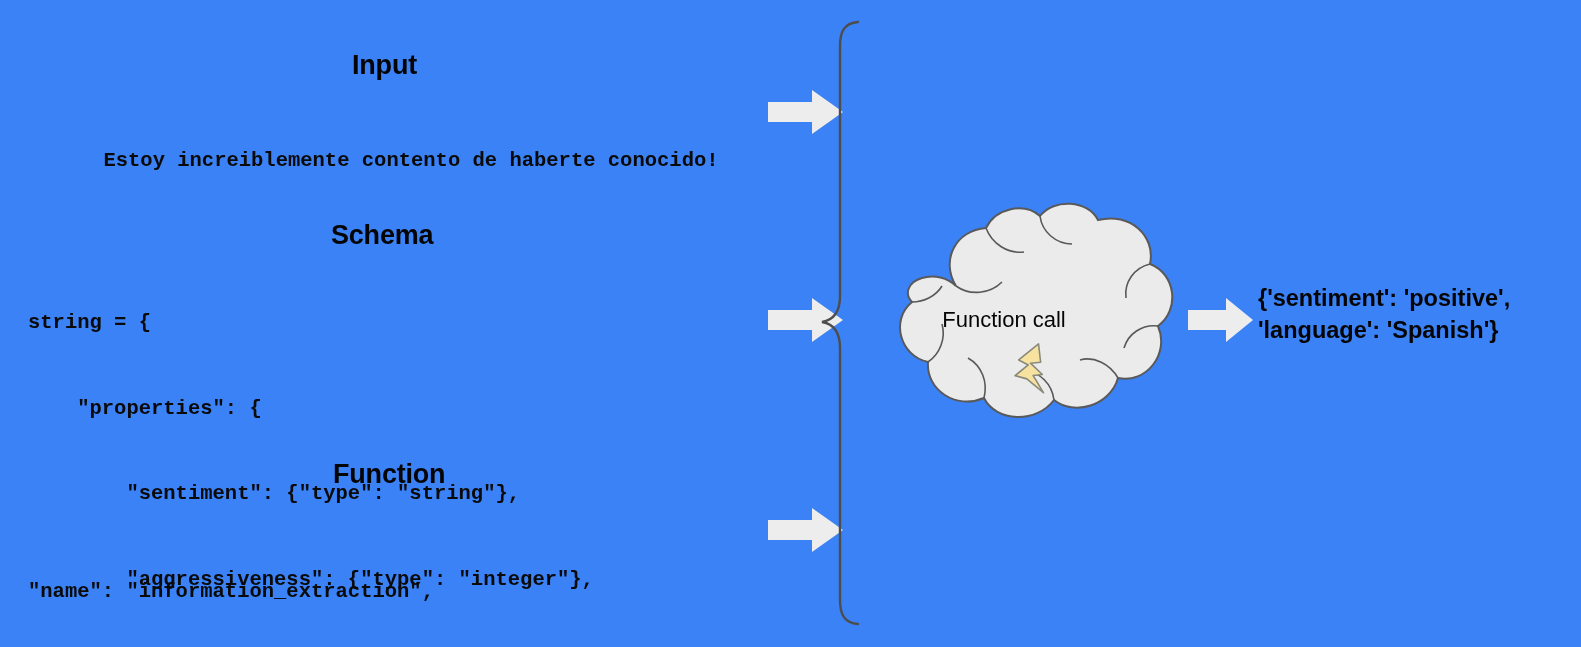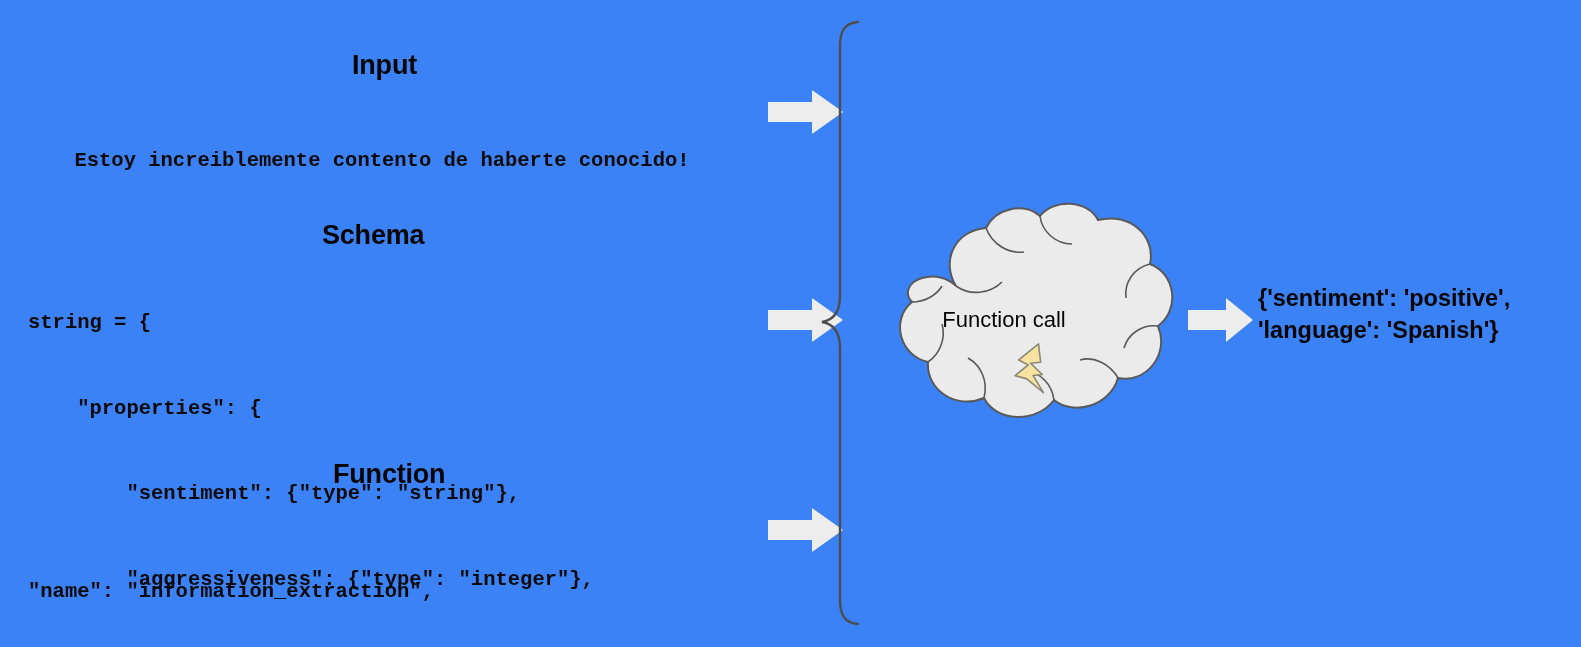--- a/index.html
+++ b/index.html
@@ -32,21 +32,21 @@
     position: absolute;
     font-family: "Liberation Mono", "DejaVu Sans Mono", monospace;
     font-weight: bold;
     font-size: 20.5px;
     color: #0a0a0a;
     white-space: pre;
     letter-spacing: 0px;
   }
   .code-line { white-space: pre; display: block; }
 
-  #input-block { left: 12px; top: 86px; line-height: 30px; width: 740px; }
+  #input-block { left: 41px; top: 86px; line-height: 30px; width: 740px; }
   #input-block .code-line { text-align: center; }
 
   #schema-block { left: 28px; top: 252px; line-height: 28.5px; }
 
   #function-block { left: 28px; top: 492px; line-height: 40px; }
 
   
   .block-arrow { position: absolute; }
   .block-arrow svg { display: block; }
 
@@ -95,21 +95,21 @@
 <body>
 
 <div id="canvas">
 
   <div class="section-title" style="left:352px; top:50px;">Input</div>
 
   <div class="code-block" id="input-block">
     <span class="code-line">Estoy increiblemente contento de haberte conocido!</span>
   </div>
 
-  <div class="section-title" style="left:322px; top:220px;">Schema</div>
+  <div class="section-title" style="left:331px; top:220px;">Schema</div>
 
   <div class="code-block" id="schema-block">
     <span class="code-line">string = {</span>
     <span class="code-line">    "properties": {</span>
     <span class="code-line">        "sentiment": {"type": "string"},</span>
     <span class="code-line">        "aggressiveness": {"type": "integer"},</span>
     
     
   </div>
 

